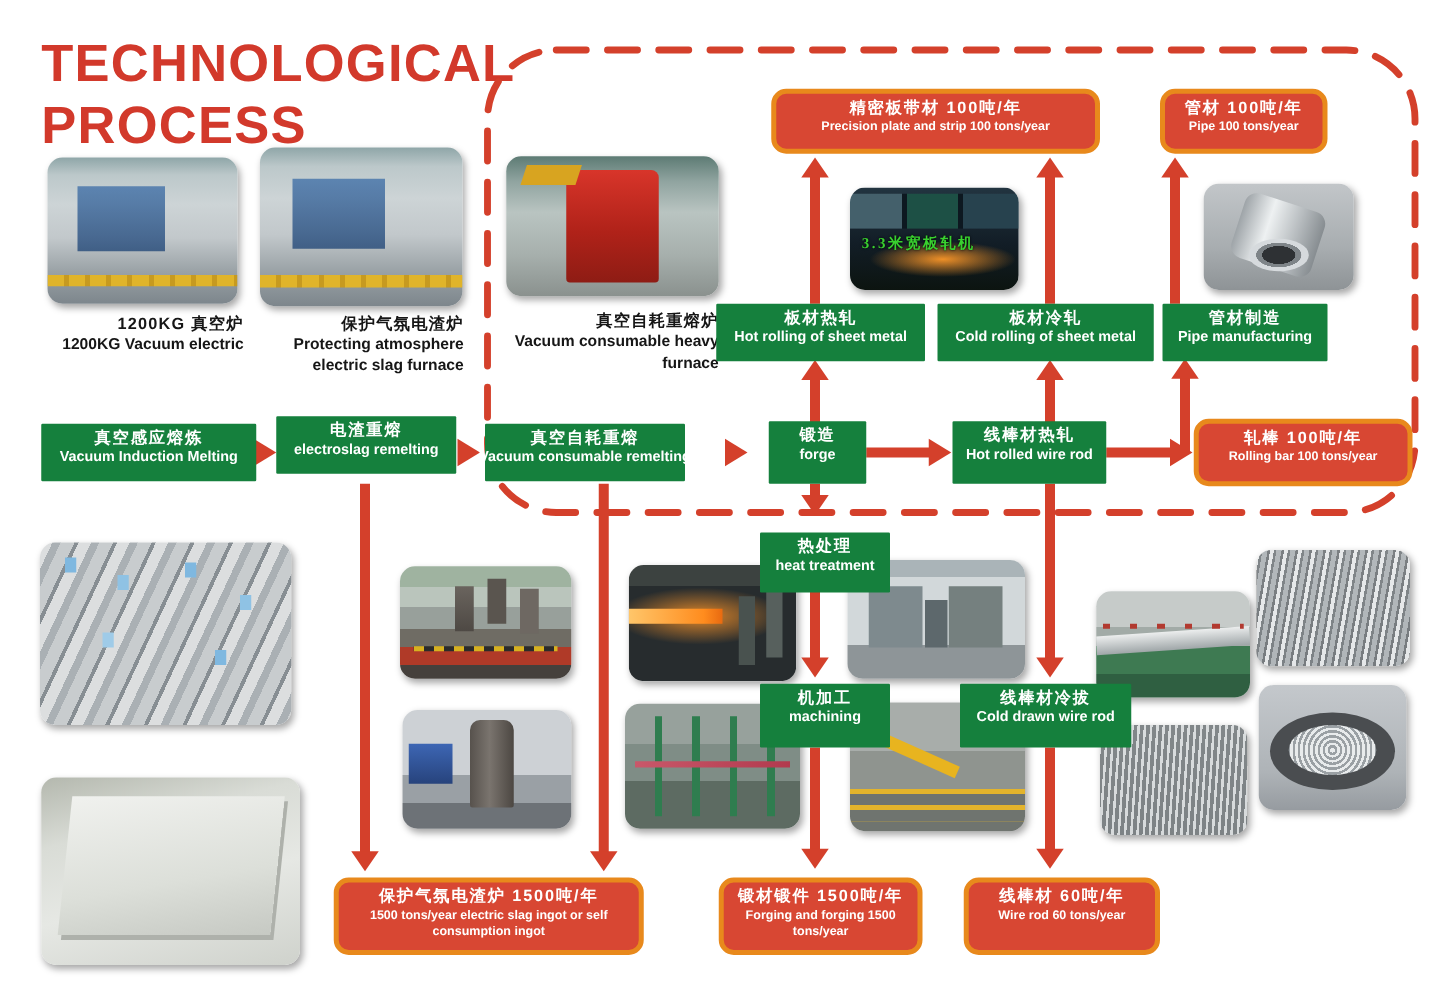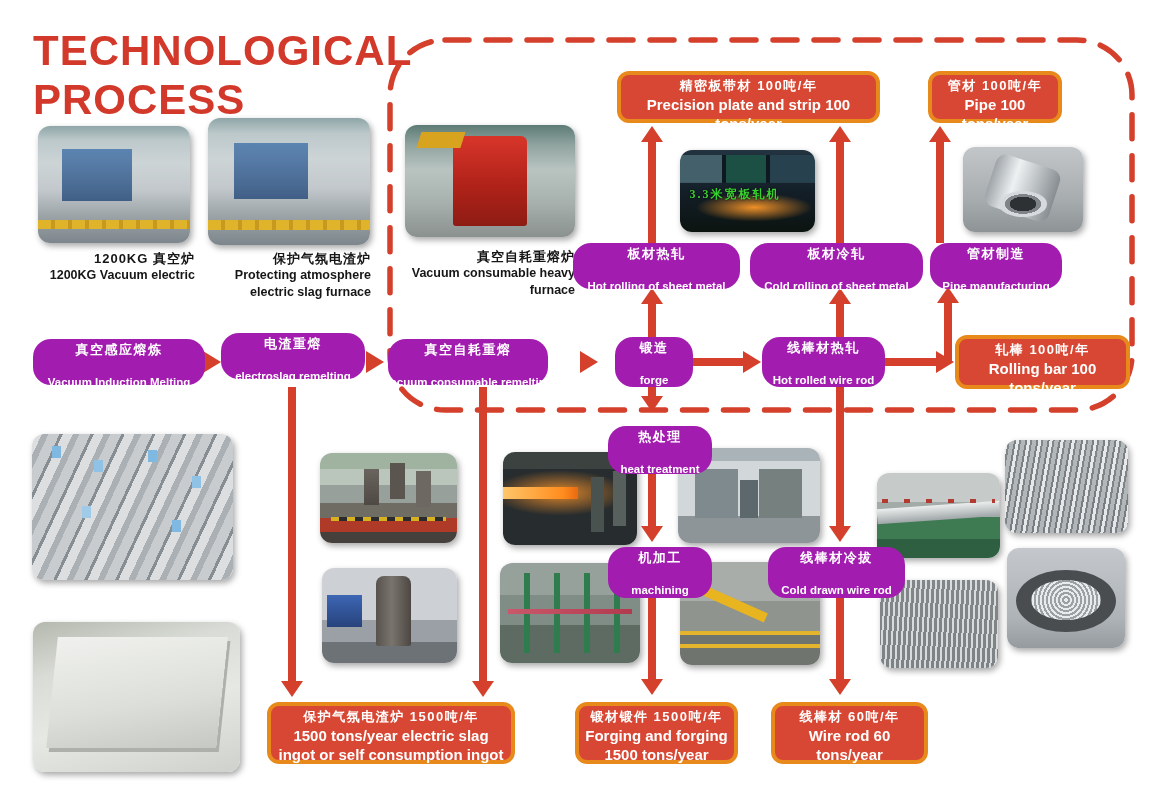--- a/index.html
+++ b/index.html
@@ -13,25 +13,25 @@
     font-size:42px; font-weight:bold; line-height:1.17; letter-spacing:1px;
   }
   .title span { display:block; }
 
   
   .obox, .rbox {
     position:absolute; display:flex; flex-direction:column; align-items:center;
     text-align:center; color:#fff; font-weight:bold;
     box-sizing:border-box; padding:2px 3px; z-index:6;
   }
-  .obox { background:#a21caf; border-radius:18px; }
+  .obox { background:#15803d; border-radius:1px; }
   .rbox { background:#d84733; border:4px solid #e8891c; border-radius:12px; }
   .obox .zh, .rbox .zh { font-size:13px; letter-spacing:1.5px; line-height:1.35; white-space:nowrap; }
-  .obox .en { font-size:11.5px; line-height:1.3; white-space:nowrap;margin-top:16px; }
-  .rbox .en { font-size:15px; line-height:1.3; }
+  .obox .en { font-size:11.5px; line-height:1.3; white-space:nowrap; }
+  .rbox .en { font-size:10px; line-height:1.3; }
 
   
   .caption {
     position:absolute; text-align:right; color:#161616; font-weight:bold;
     font-size:12.5px; line-height:1.32; z-index:4;
   }
   .caption .zh { display:block; font-size:13px; letter-spacing:1px; }
 
   
   .arr-up, .arr-down { position:absolute; width:8px; background:#d4402b; z-index:5; }

